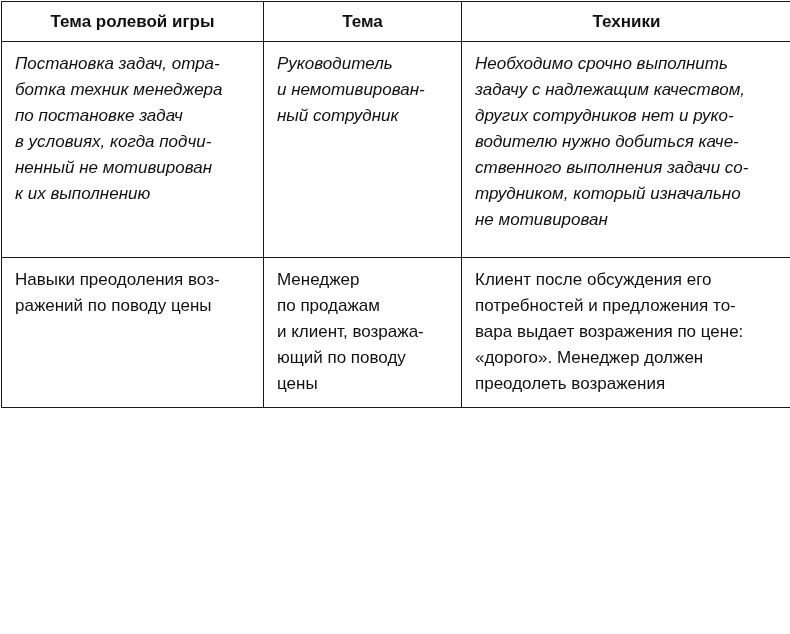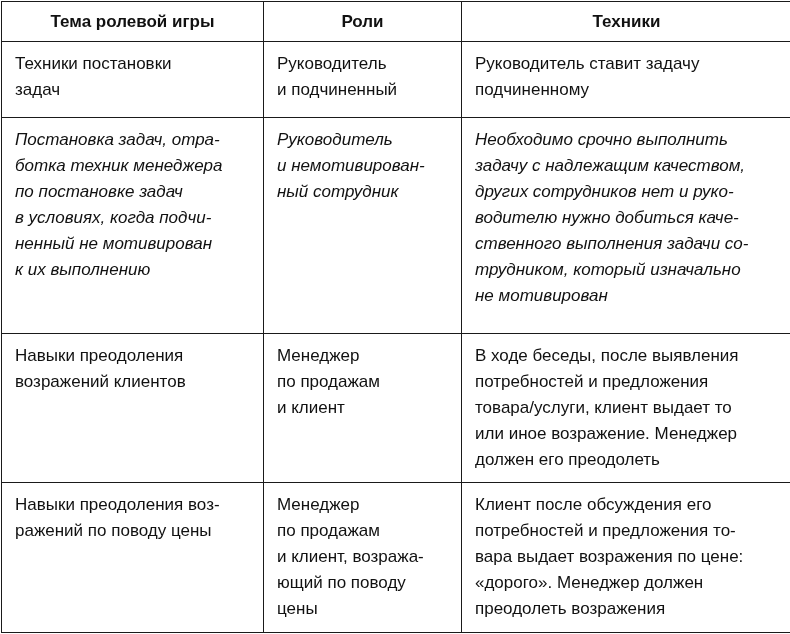--- a/index.html
+++ b/index.html
@@ -51,62 +51,42 @@
 <div class="page">
   <table class="roleplay">
     <colgroup>
       <col class="c-topic">
       <col class="c-roles">
       <col class="c-situation">
     </colgroup>
     <thead>
       <tr style="height:40px;">
         <th>Тема ролевой игры</th>
-        <th>Роли</th>
+        <th>Тема</th>
         <th>Техники</th>
       </tr>
     </thead>
     <tbody>
-      <tr style="height:76px;">
-        <td>Техники постановки
-задач</td>
-        <td>Руководитель
-и подчиненный</td>
-        <td>Руководитель ставит задачу
-подчиненному</td>
-      </tr>
       <tr style="height:216px;font-style:italic;">
         <td>Постановка задач, отра-
 ботка техник менеджера
 по постановке задач
 в условиях, когда подчи-
 ненный не мотивирован
 к их выполнению</td>
         <td>Руководитель
 и немотивирован-
 ный сотрудник</td>
         <td>Необходимо срочно выполнить
 задачу с надлежащим качеством,
 других сотрудников нет и руко-
 водителю нужно добиться каче-
 ственного выполнения задачи со-
 трудником, который изначально
 не мотивирован</td>
-      </tr>
-      <tr style="height:146px;">
-        <td>Навыки преодоления
-возражений клиентов</td>
-        <td>Менеджер
-по продажам
-и клиент</td>
-        <td>В ходе беседы, после выявления
-потребностей и предложения
-товара/услуги, клиент выдает то
-или иное возражение. Менеджер
-должен его преодолеть</td>
       </tr>
       <tr style="height:150px;margin-top:12px;">
         <td>Навыки преодоления воз-
 ражений по поводу цены</td>
         <td>Менеджер
 по продажам
 и клиент, возража-
 ющий по поводу
 цены</td>
         <td>Клиент после обсуждения его

